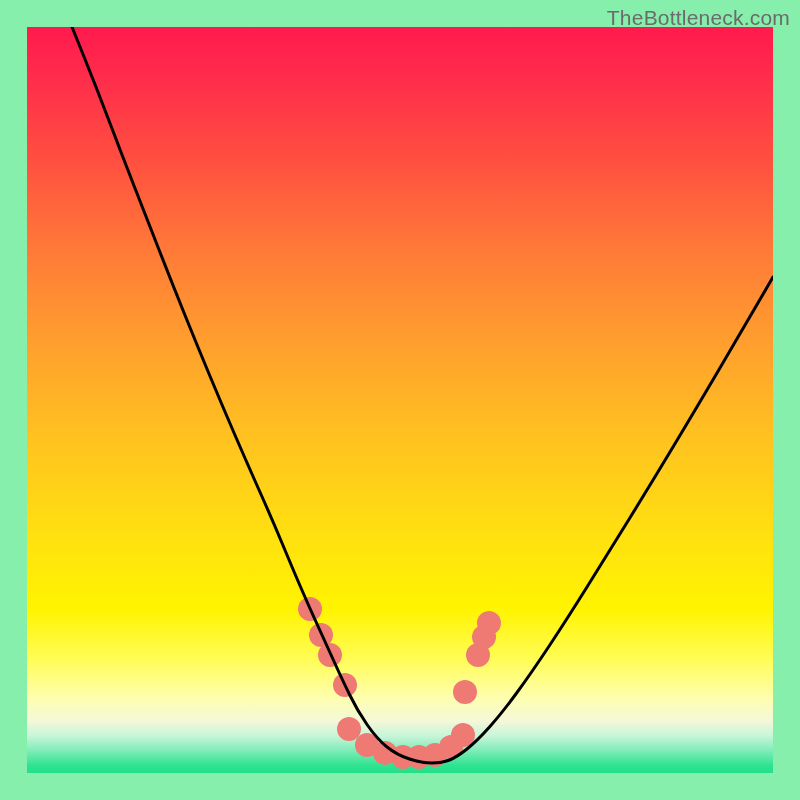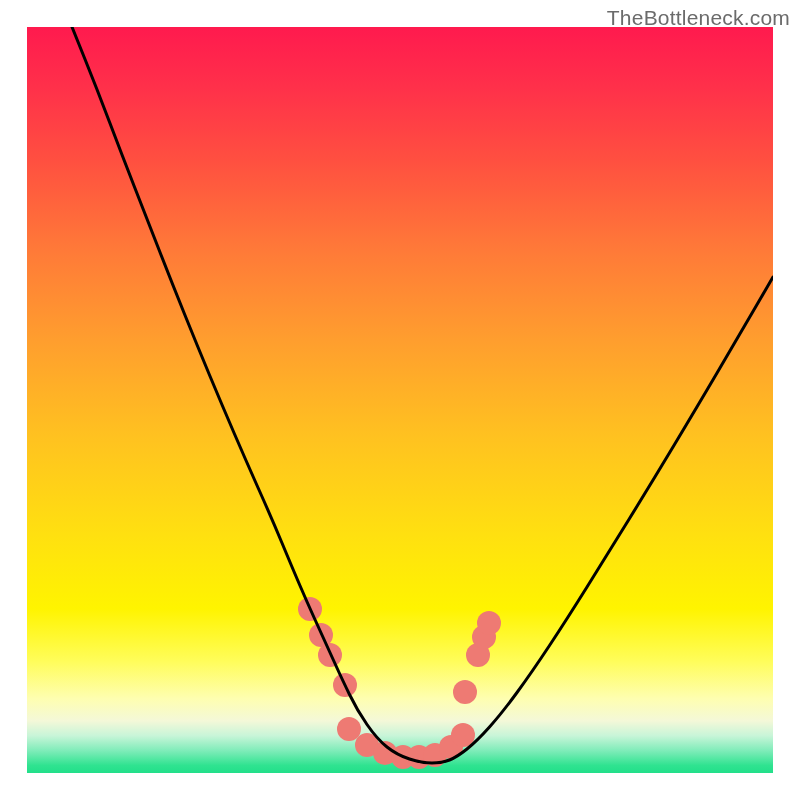--- a/index.html
+++ b/index.html
@@ -10,21 +10,21 @@
     background: #000000;
     font-family: Arial, Helvetica, sans-serif;
     overflow: hidden;
   }
   .frame {
     position: absolute;
     left: 0;
     top: 0;
     width: 800px;
     height: 800px;
-    background: #ffffff;
+    background: #86efac;
   }
   .plot-area {
     position: absolute;
     left: 27px;
     top: 27px;
     width: 746px;
     height: 746px;
     overflow: hidden;
   }
   .gradient-bg {

